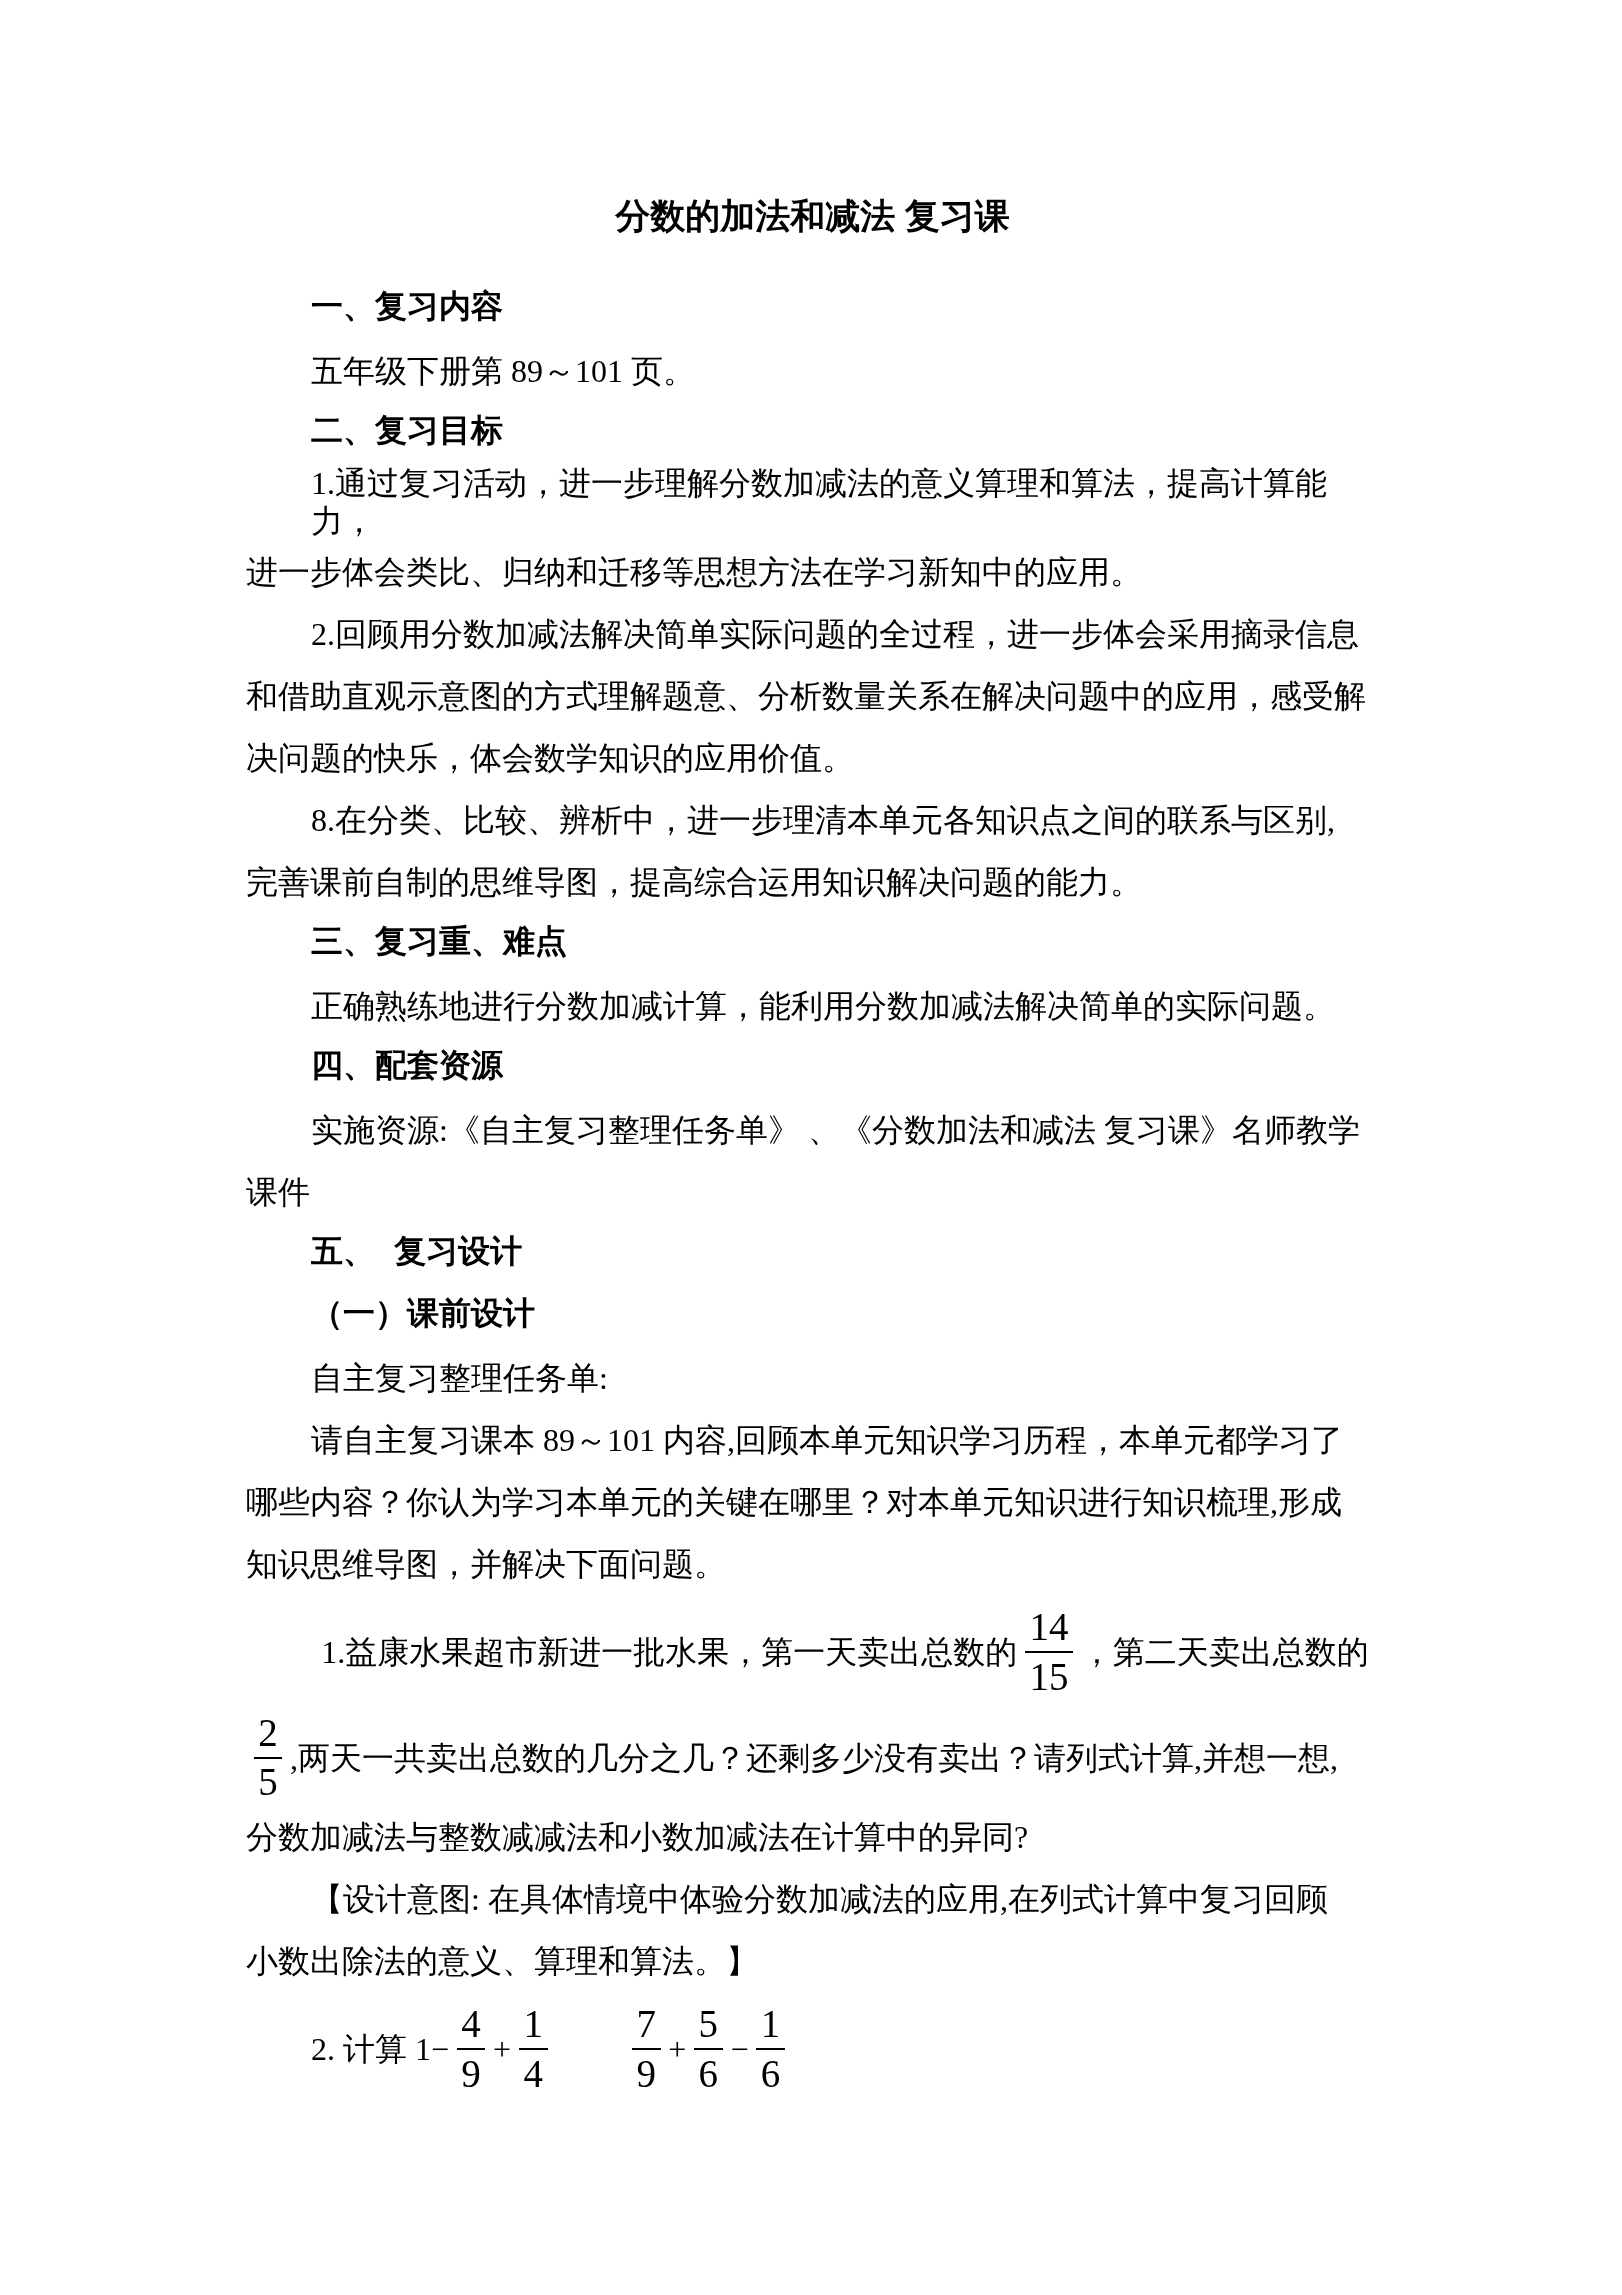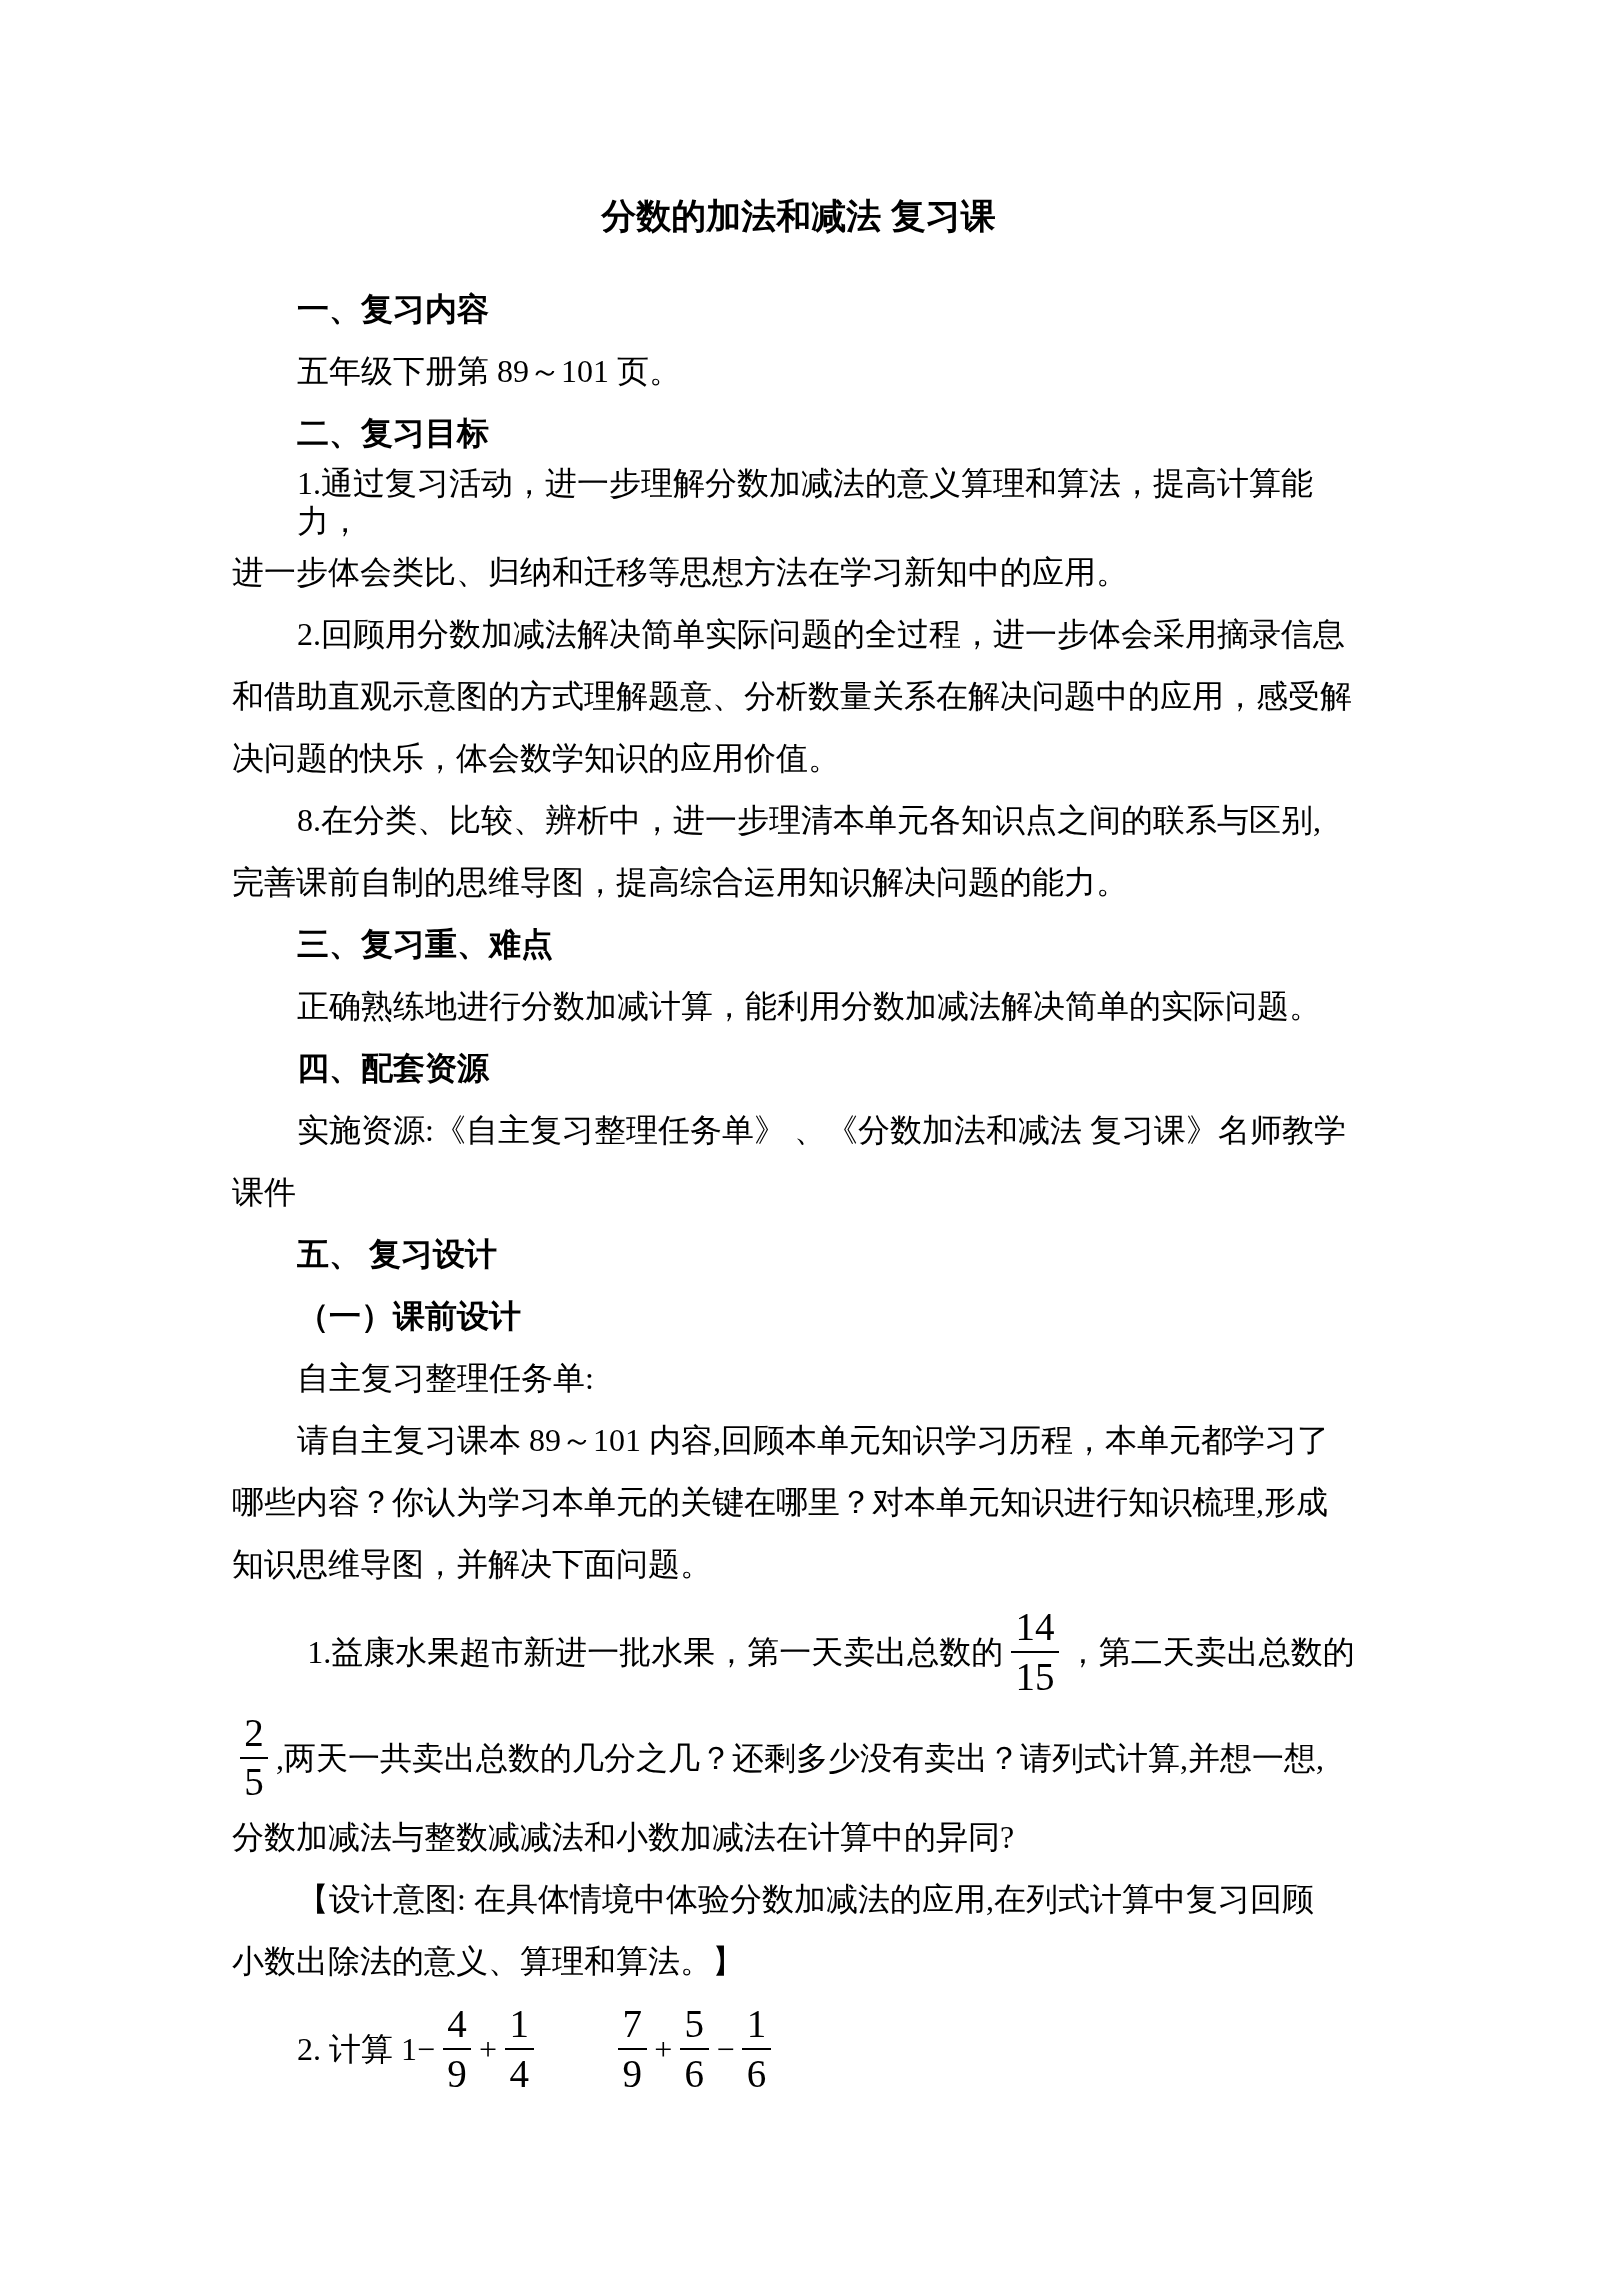--- a/index.html
+++ b/index.html
@@ -6,21 +6,21 @@
   .page {
     position: relative;
     width: 1623px;
     height: 2295px;
     margin: 0 auto;
     background: #ffffff;
     overflow: hidden;
   }
   .content {
     position: absolute;
-    left: 232px;
+    left: 246px;
     top: 185px;
     width: 1133px;
     color: #000000;
   }
   .line {
     display: flex;
     align-items: center;
     min-height: 62px;
     font-size: 32px;
     line-height: 1.2;
@@ -30,21 +30,21 @@
   }
   .kind-title {
     justify-content: center;
     font-weight: bold;
     font-size: 35px;
     font-family: "Liberation Sans", "DejaVu Sans", sans-serif;
     margin-bottom: 31px;
   }
   .kind-heading {
     font-weight: bold;
-    font-family: Liberation Serif, serif;
+    font-family: Liberation Mono, monospace;
     padding-left: 65px;
   }
   .kind-body { padding-left: 65px; }
   .kind-cont { padding-left: 0; }
   .frac {
     display: inline-flex;
     flex-direction: column;
     align-items: center;
     margin: 0 7.7px;
     font-size: 39px;

